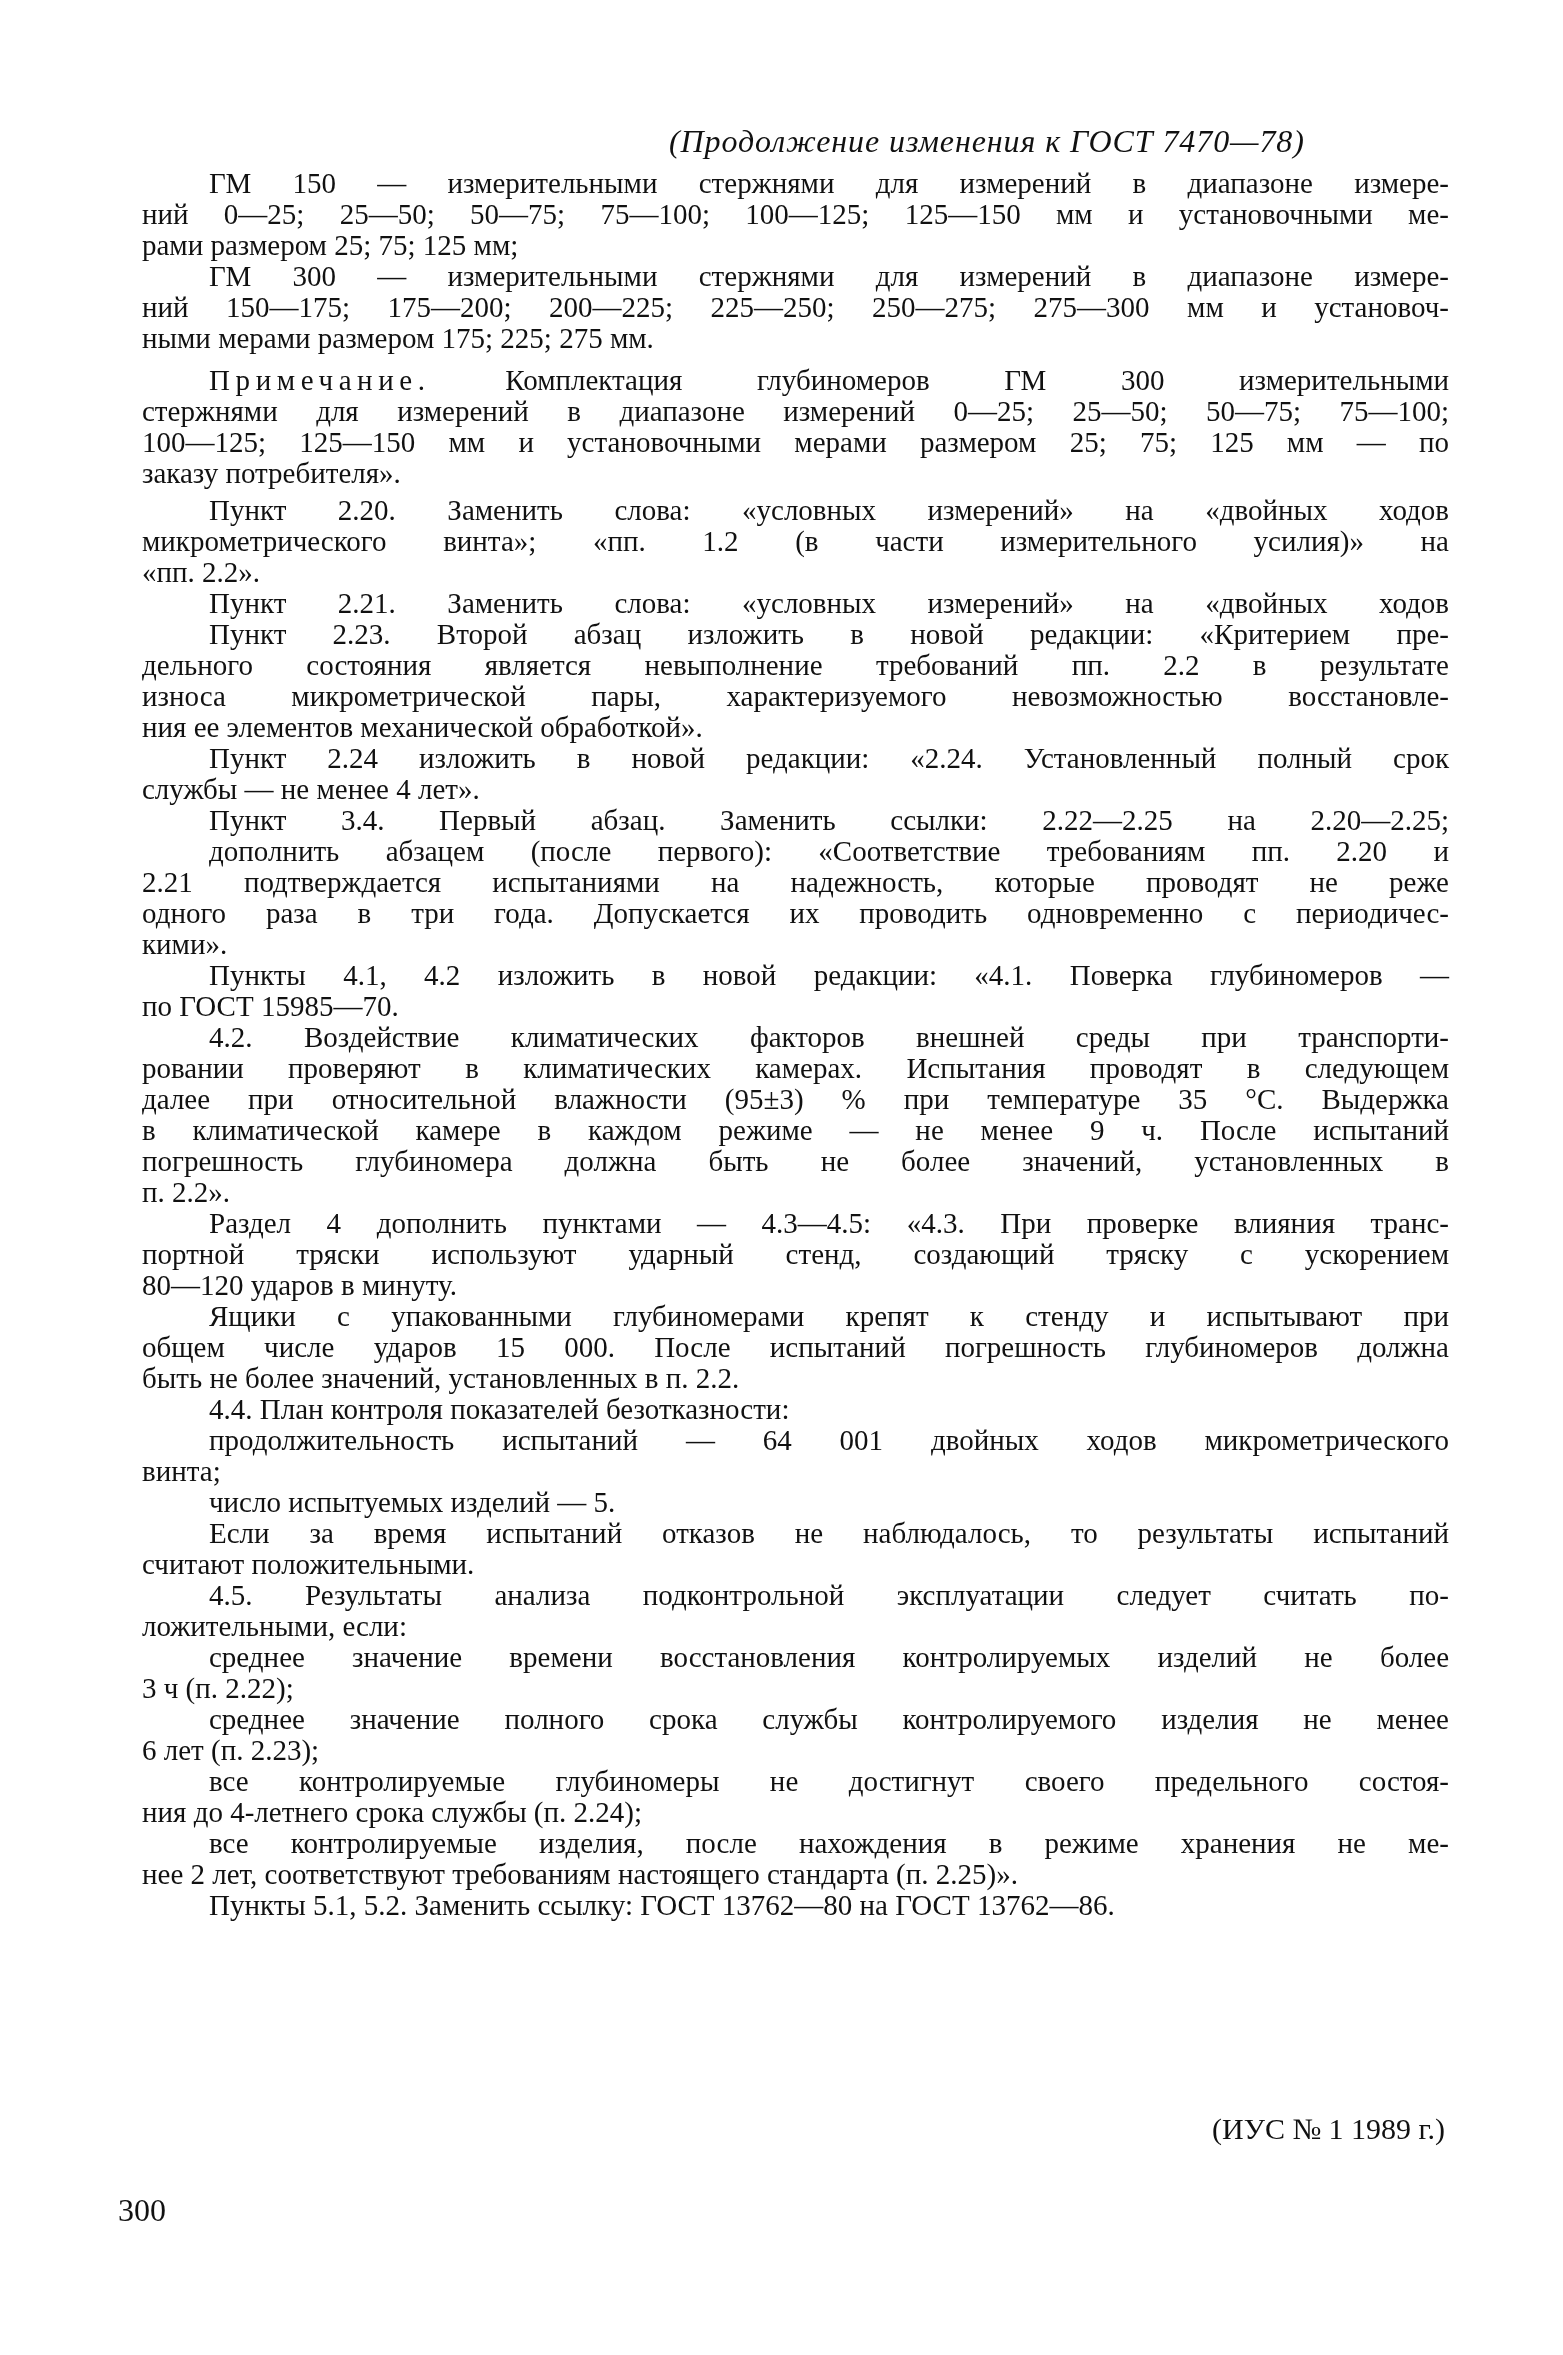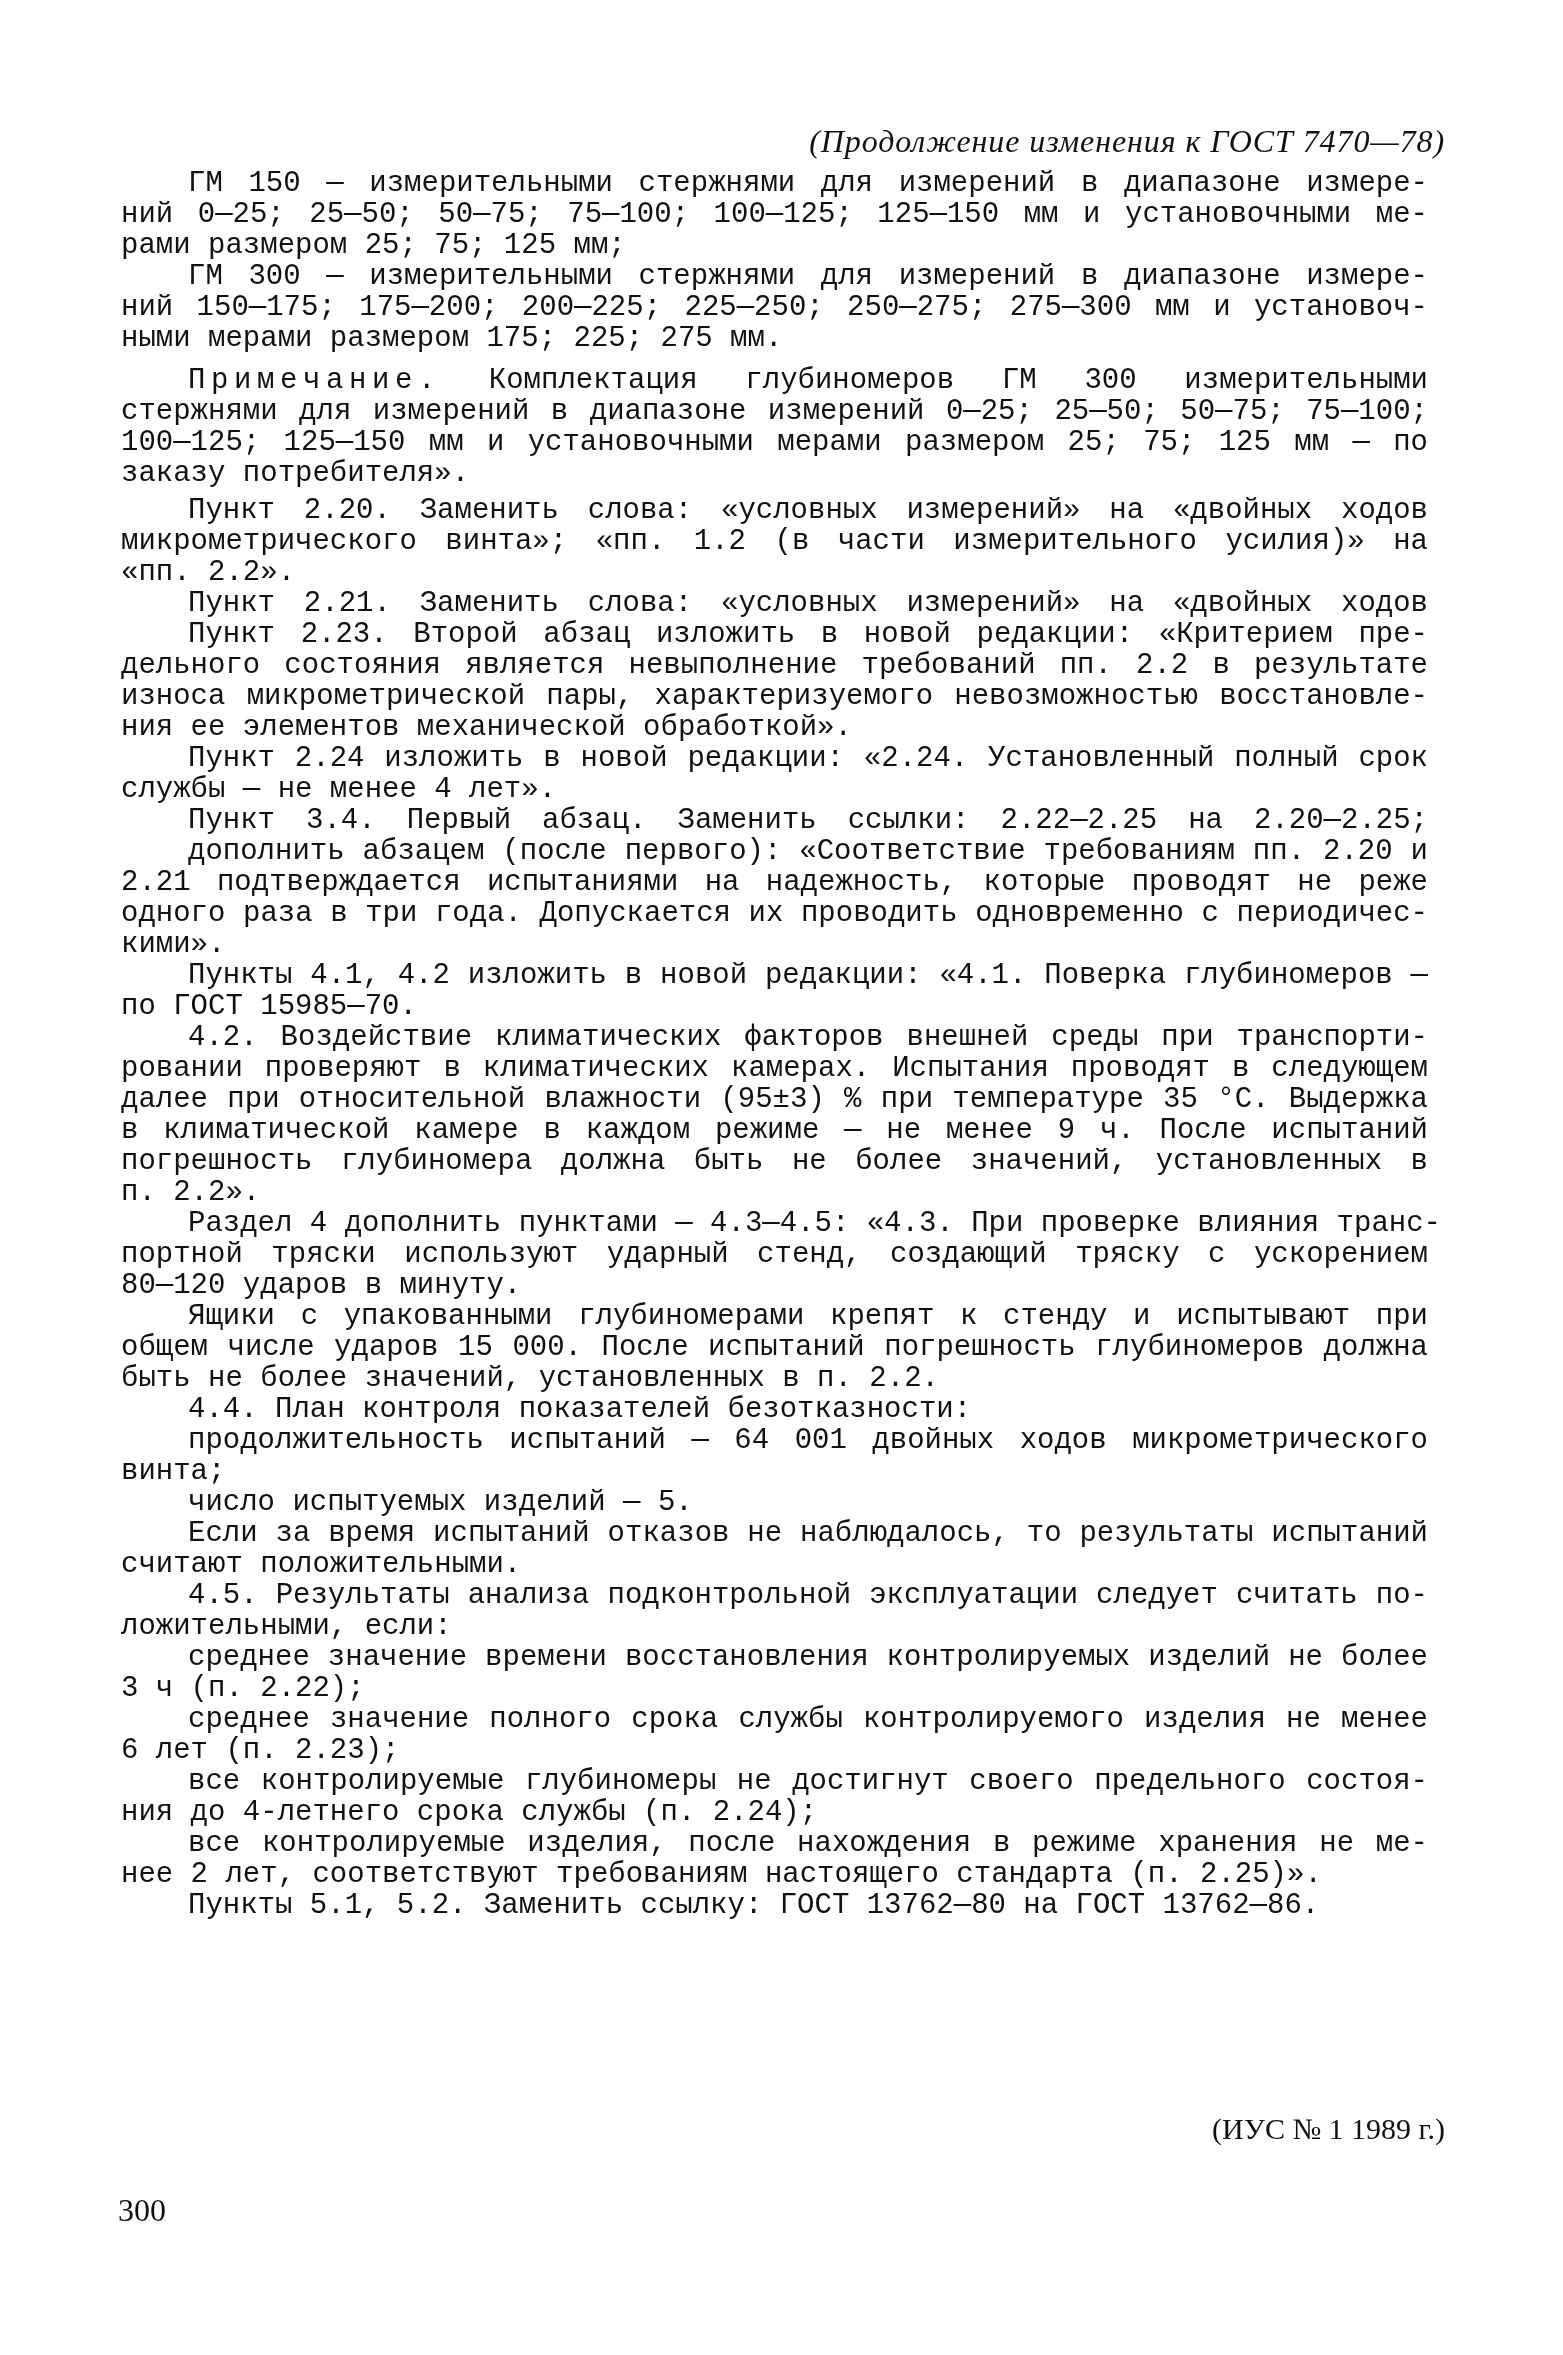--- a/index.html
+++ b/index.html
@@ -1,22 +1,22 @@
 <!DOCTYPE html>
 <html style="font-size:15px"><head>
 <meta charset="utf-8">
 <style>
   html, body { margin: 0; padding: 0; background: #ffffff; }
   body { width: 1563px; height: 2356px; position: relative; overflow: hidden;
          font-family: "Liberation Serif", "DejaVu Serif", serif; color: #111111; }
   .page { position: absolute; left: 0; top: 0; width: 1563px; height: 2356px; }
   .running-head { position: absolute; left: 669px; top: 123px; width: 776px;
-                  font-style: italic; font-size: 32px; letter-spacing: 0.9px; text-align: right;
+                  font-style: italic; font-size: 32px; letter-spacing: 0.9px; text-align: left;
                   white-space: nowrap; }
-  .body { position: absolute; left: 121px; top: 168px; width: 1307px; font-family: Liberation Mono, monospace; }
+  .body { position: absolute; left: 142px; top: 168px; width: 1307px; }
   .line { display: block; height: 31px; line-height: 31px; font-size: 29px;
           text-align: justify; text-align-last: justify; white-space: nowrap; overflow: visible; }
   .line.last { text-align-last: left; }
   .line.indent { padding-left: 67px; }
   .gap-s { height: 5.6px; }
   .gap-m { height: 11.2px; }
   .spaced { letter-spacing: 5.6px; margin-top: 43px; }
   .center-line { position: absolute; left: 138px; width: 1307px; top: 2112px;
                  text-align: right; font-size: 30px; line-height: 34px; }
   .page-number { position: absolute; left: 118px; top: 2193px; font-size: 32px; line-height: 34px; }

